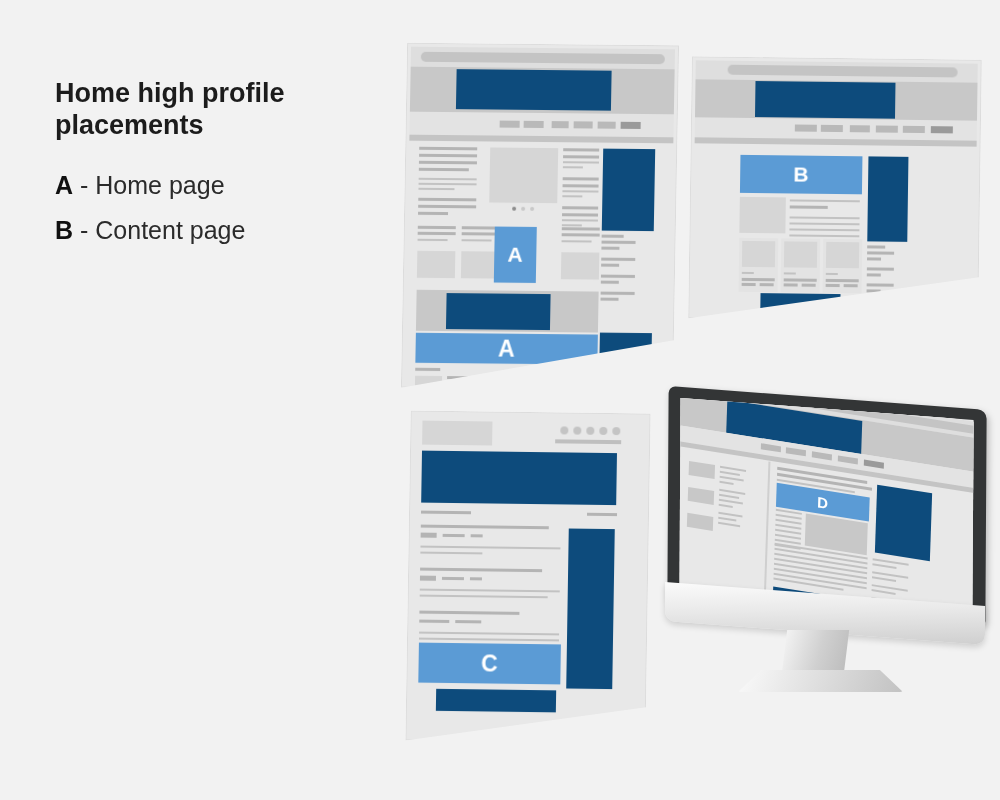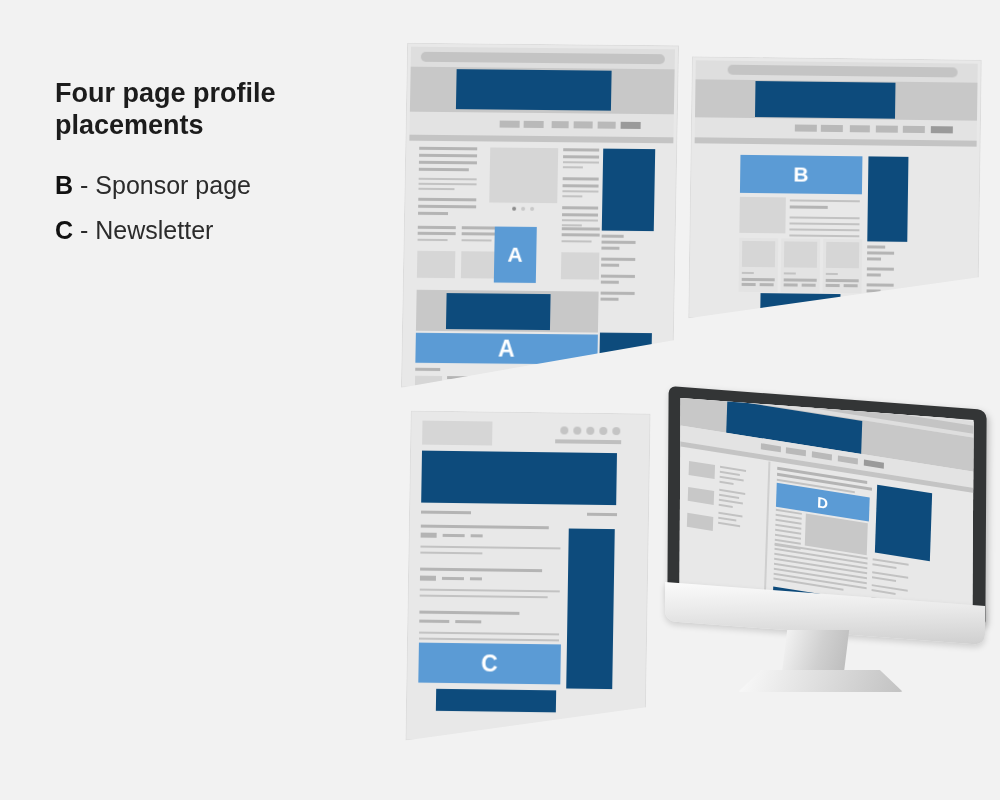--- a/index.html
+++ b/index.html
@@ -120,32 +120,32 @@
   #screen-page {
     position: absolute; left: -16px; top: -10px; width: 330px; height: 230px;
     transform: matrix(1, 0.083, -0.028, 1, 0, 0);
     background: #e8e8e8;
   }
 </style>
 </head>
 <body>
 
 <div id="text-panel">
-  <div id="subtitle">Four page profile placements</div>
+  <div id="subtitle">Home high profile placements</div>
 
   <div id="legend">
+    <div class="legend-row">
+      <span class="legend-key">A</span>
+      <span class="legend-dash">-</span>
+      <span>Home page</span>
+    </div>
     <div class="legend-row">
       <span class="legend-key">B</span>
       <span class="legend-dash">-</span>
-      <span>Sponsor page</span>
-    </div>
-    <div class="legend-row">
-      <span class="legend-key">C</span>
-      <span class="legend-dash">-</span>
-      <span>Newsletter</span>
+      <span>Content page</span>
     </div>
   </div>
 </div>
 
 <div class="mock" id="mock-a">
   <div class="page"></div>
 
   <div class="inner chrome" style="left:4px;top:4px;right:4px;height:20px;"></div>
   <div class="inner urlpill" style="left:14px;top:9px;right:14px;height:10px;"></div>
 

